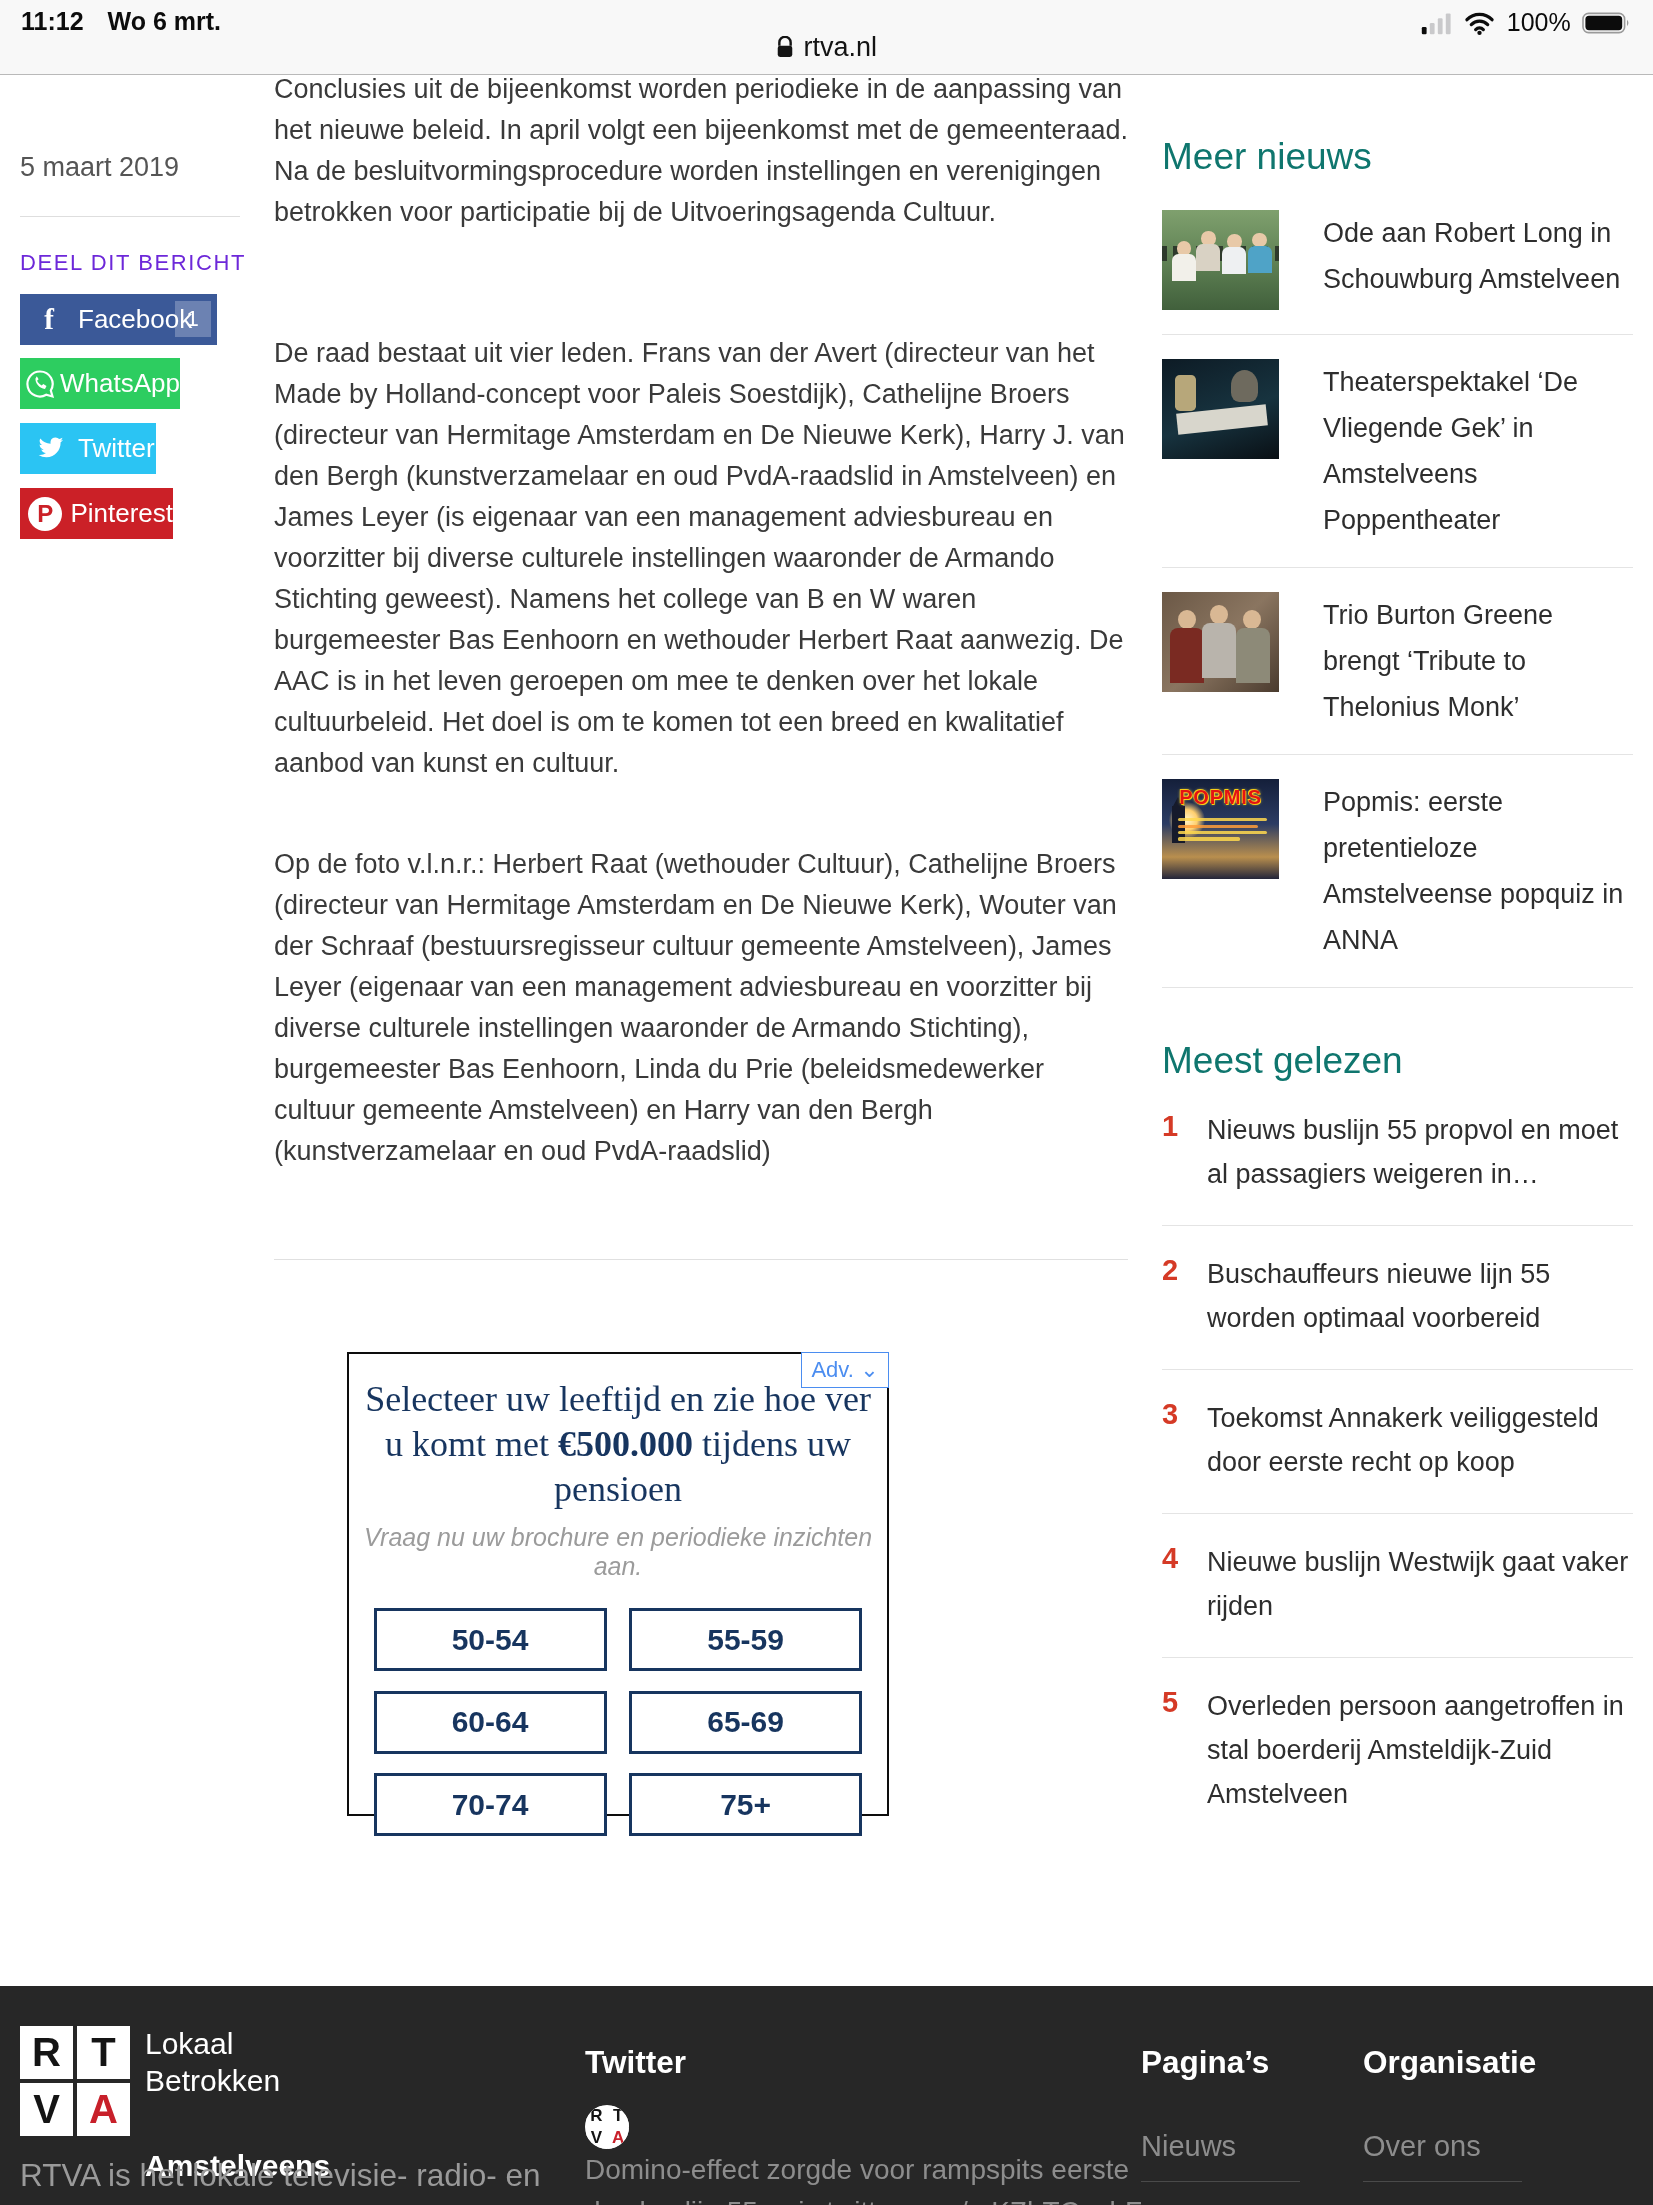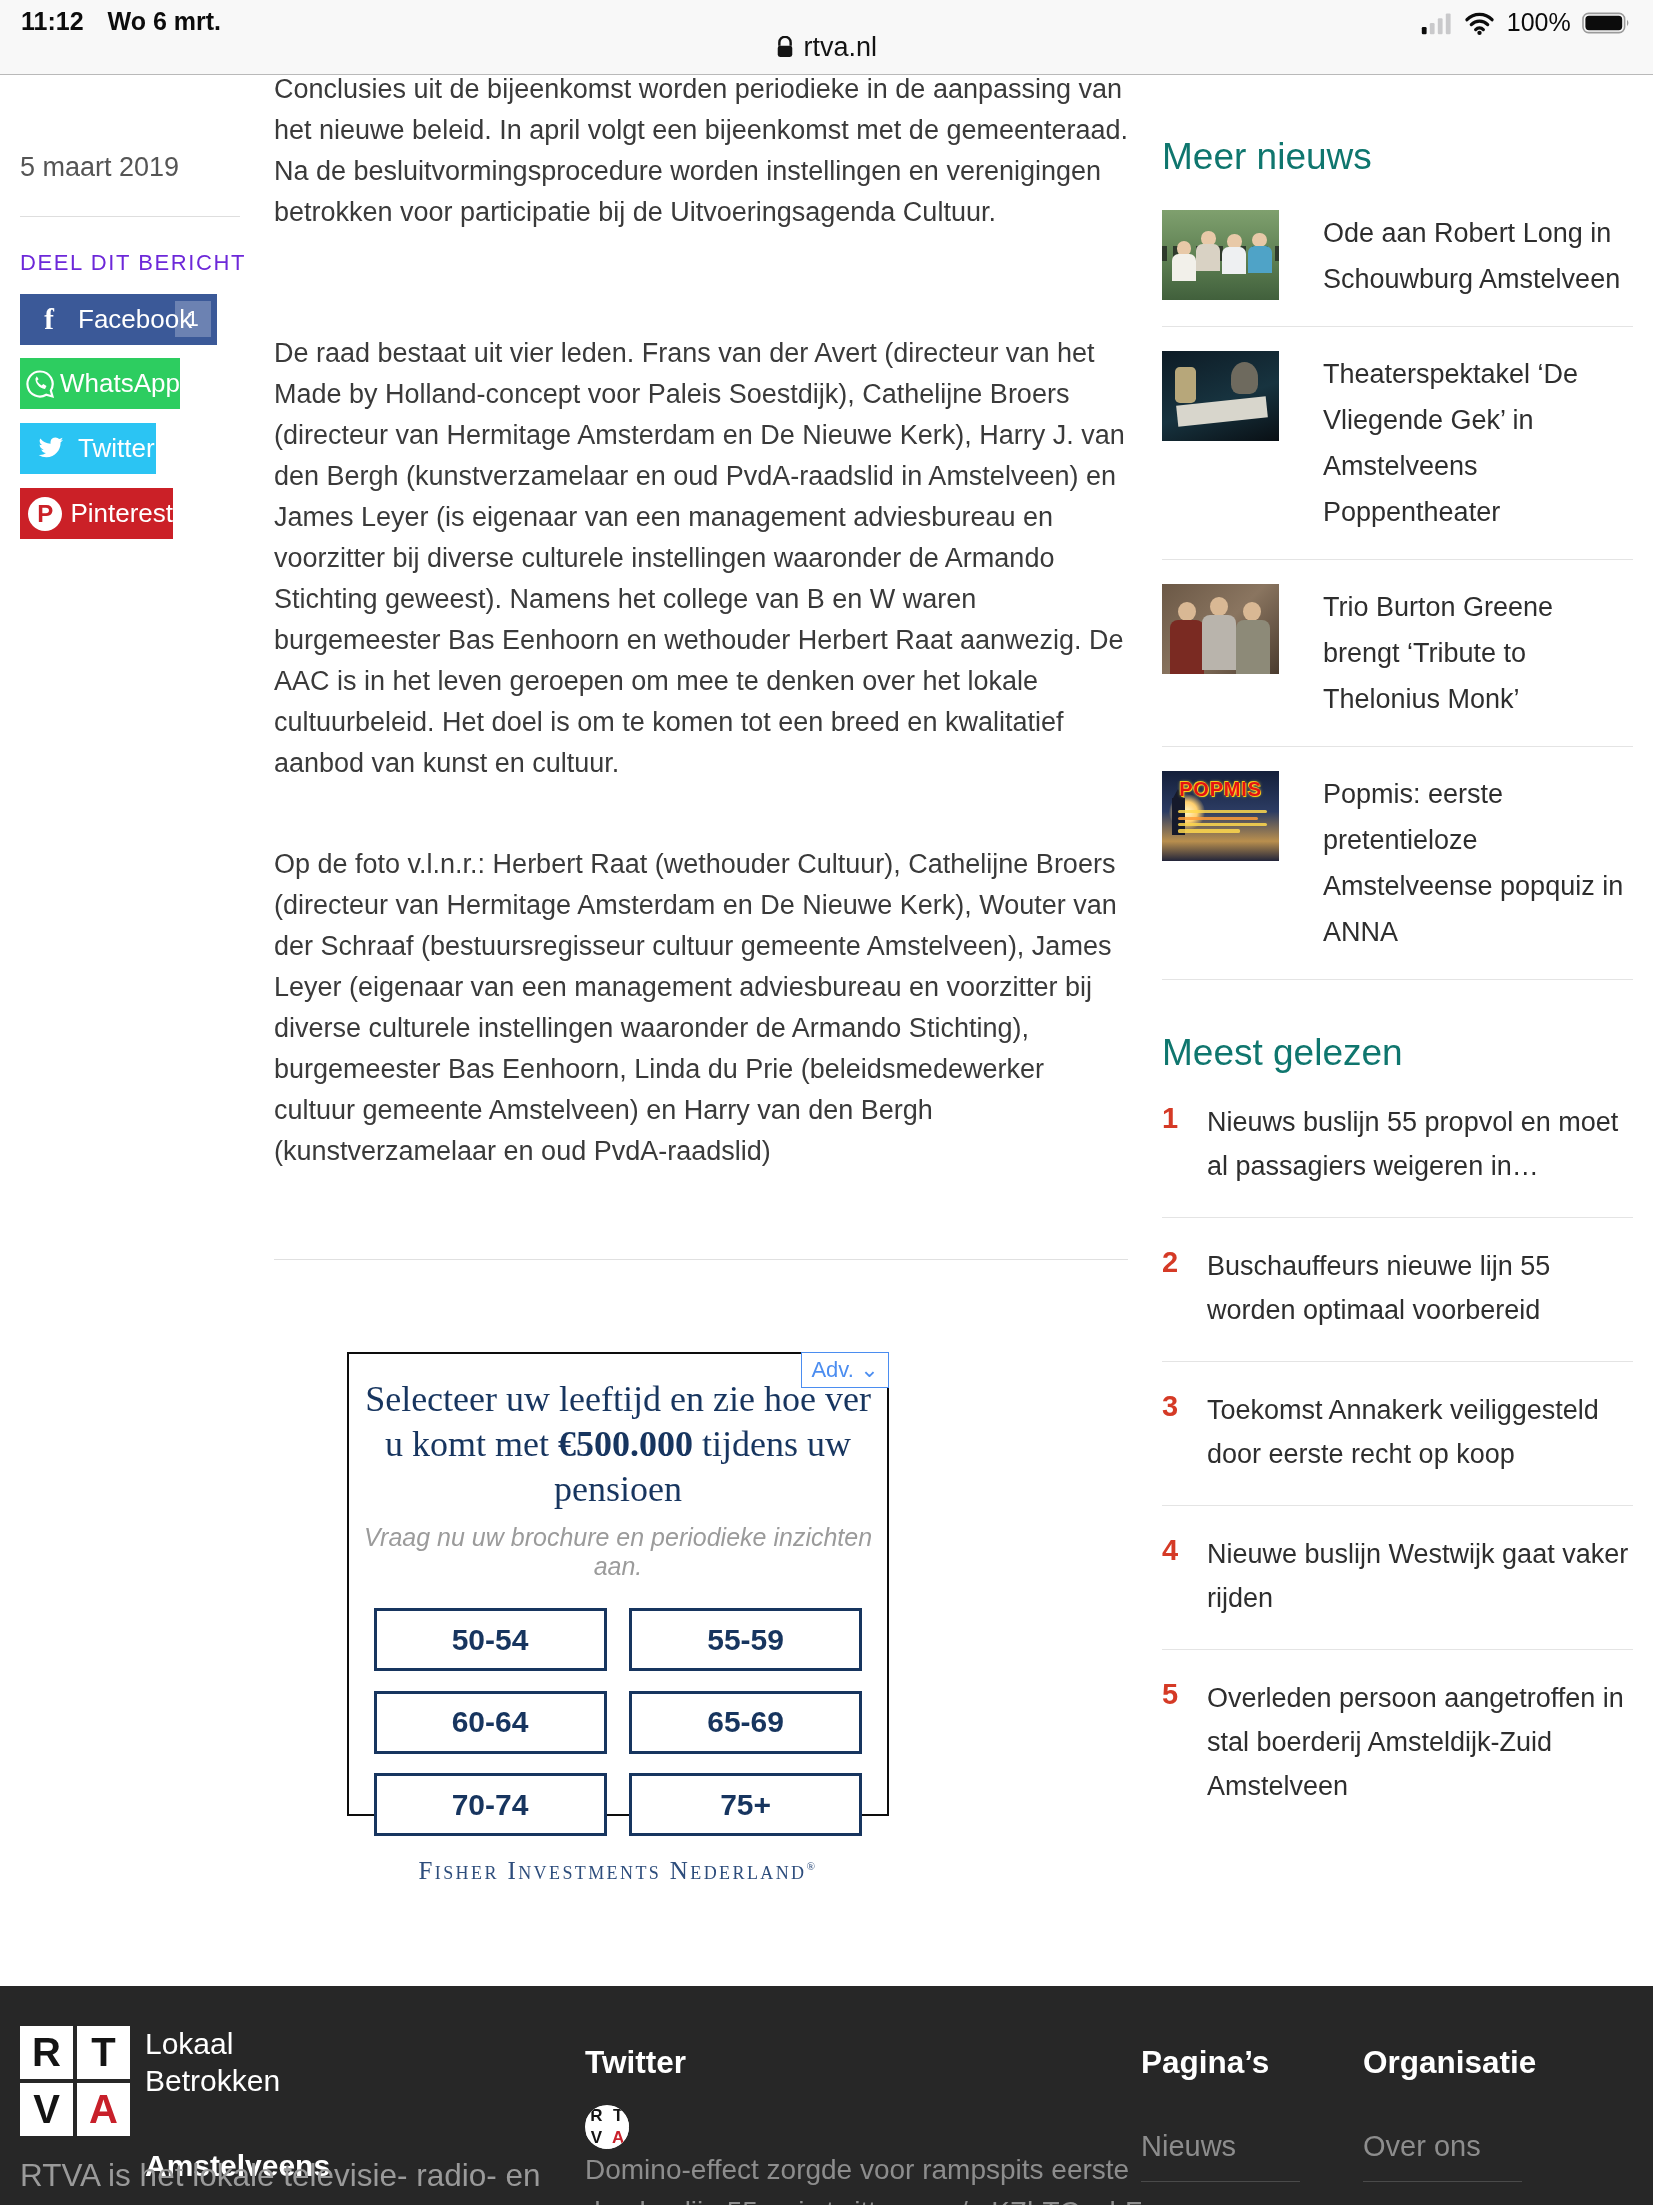--- a/index.html
+++ b/index.html
@@ -45,21 +45,21 @@
   .ad-brand { margin-top:21px; text-align:center; font-family:"Liberation Serif","DejaVu Serif",serif; font-variant:small-caps; letter-spacing:2.4px; font-size:25px; color:#2d4d7c; }
   .ad-brand sup { font-size:11.3px; }
 
   
   .right-col { position:absolute; left:1162px; top:75px; width:471px; }
   .col-heading { font-size:37px; font-weight:normal; color:#0f766e; }
   .h-meer { margin-top:61px; }
   .news-item { display:flex; padding:24px 0; border-bottom:0.8px solid #e4e4e4; cursor:pointer; }
   .news-item.first { padding-top:32px; }
   .news-item.last { border-bottom:0.8px solid #e4e4e4; }
-  .thumb { width:117px; height:90px; flex:none; position:relative; overflow:hidden; }
+  .thumb { width:117px; height:100px; flex:none; position:relative; overflow:hidden; }
   .news-title { margin-left:44px; font-size:27px; line-height:46px; color:#2e2e2e; }
   .h-meest { margin-top:52px; }
   .read-item { display:flex; padding:26px 0 29px; border-bottom:0.8px solid #e4e4e4; cursor:pointer; }
   .read-item.last { border-bottom:none; }
   .read-rank { width:45px; flex:none; font-size:29px; font-weight:bold; color:#d53a26; padding-top:1.6px; }
   .read-title { font-size:27px; line-height:44px; color:#2e2e2e; }
 
   
   .th-group { background:linear-gradient(180deg,#7fa06e 0%,#5d7f52 55%,#41603c 100%); }
   .th-group .fence { position:absolute; left:0; top:36px; width:100%; height:14.5px; background:repeating-linear-gradient(90deg,#2e3a2c 0 4.8px,transparent 4.8px 11.3px); }
@@ -200,21 +200,20 @@
     <div class="ad-title"><span>Selecteer uw leeftijd en zie hoe ver u komt met </span><b>€500.000</b><span> tijdens uw pensioen</span></div>
     <div class="ad-sub">Vraag nu uw brochure en periodieke inzichten aan.</div>
     <div class="ad-grid">
       <div class="age-btn">50-54</div>
       <div class="age-btn">55-59</div>
       <div class="age-btn">60-64</div>
       <div class="age-btn">65-69</div>
       <div class="age-btn">70-74</div>
       <div class="age-btn">75+</div>
     </div>
-    <div class="ad-brand"><span>Fisher Investments Nederland</span><sup>®</sup></div>
   </div>
 
   <div class="right-col">
     <h2 class="col-heading h-meer">Meer nieuws</h2>
 
     <div class="news-item first">
       <div class="thumb th-group">
         <div class="fence"></div>
         <div class="head" style="left:14.5px;top:31px;"></div>
           <div class="body" style="left:9.7px;top:44px;background:#f2f0ea;"></div>

